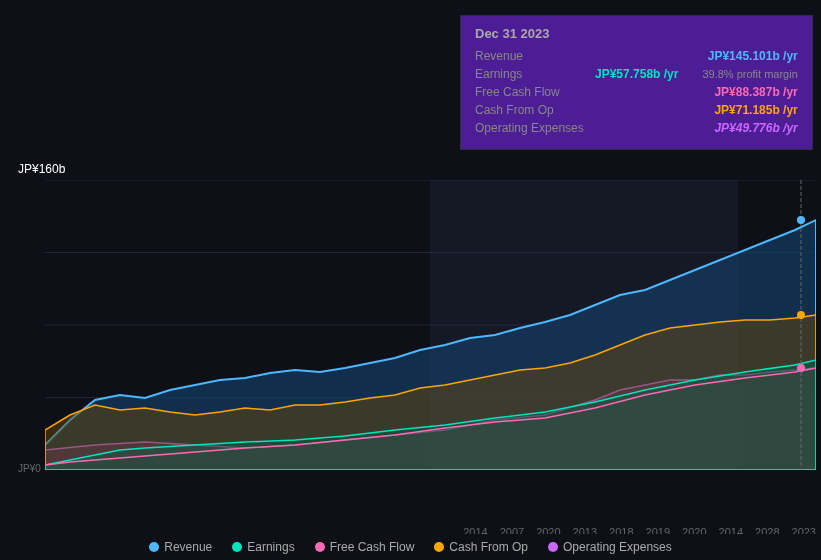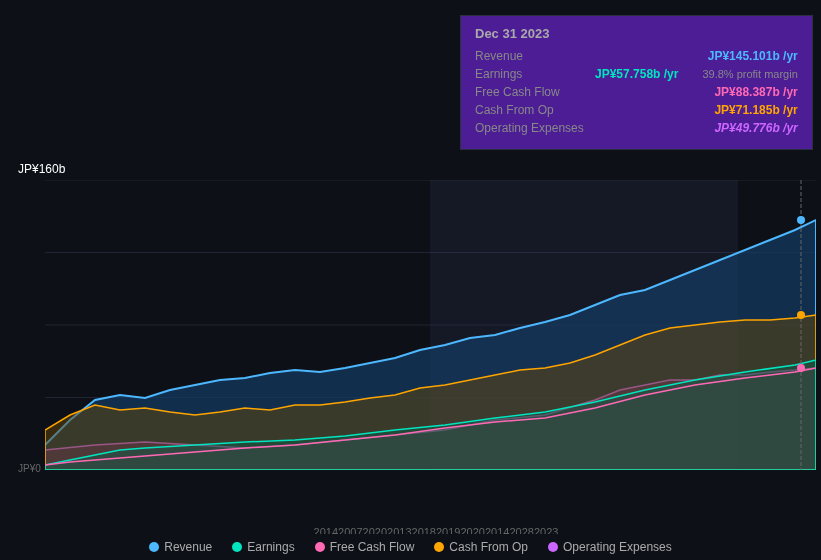--- a/index.html
+++ b/index.html
@@ -85,21 +85,22 @@
       font-size: 10px;
     }
 
     
     .x-axis {
       position: absolute;
       bottom: 22px;
       left: 56px;
       right: 5px;
       display: flex;
-      justify-content: center;
+      justify-content: flex-end;
+      gap: 12px;
     }
 
     .x-label {
       color: #666;
       font-size: 11px;
       text-align: center;
     }
 
     
     .legend {

